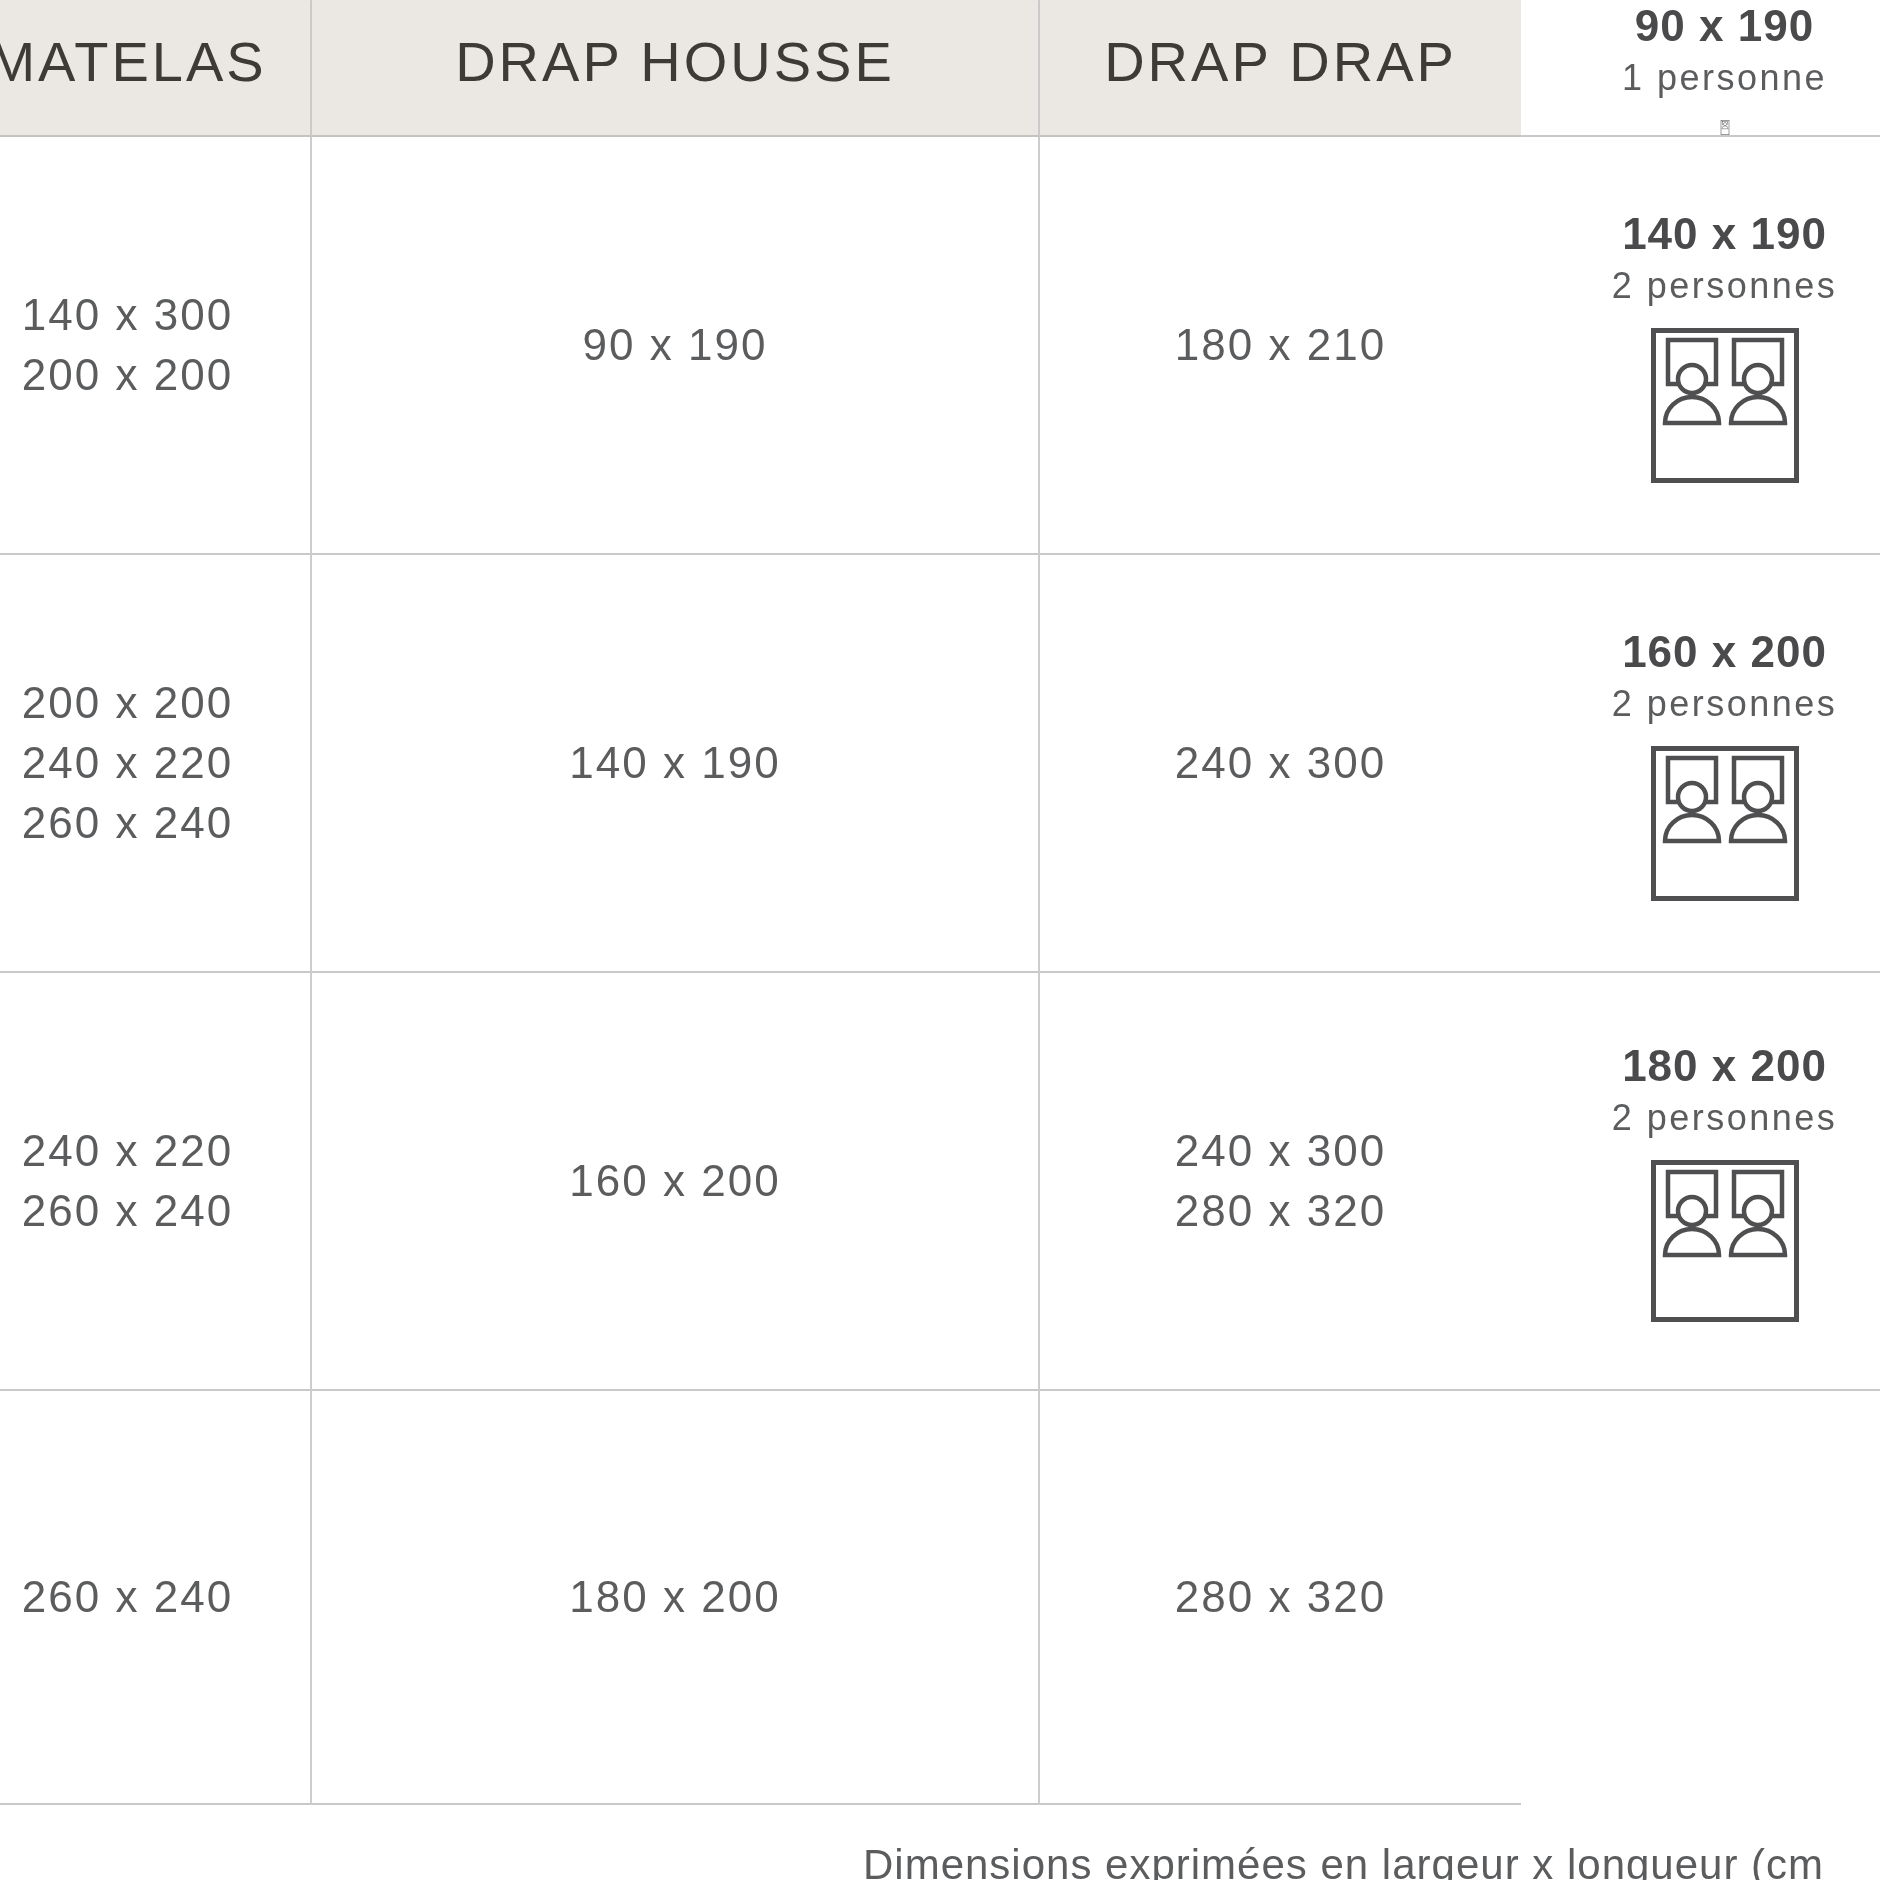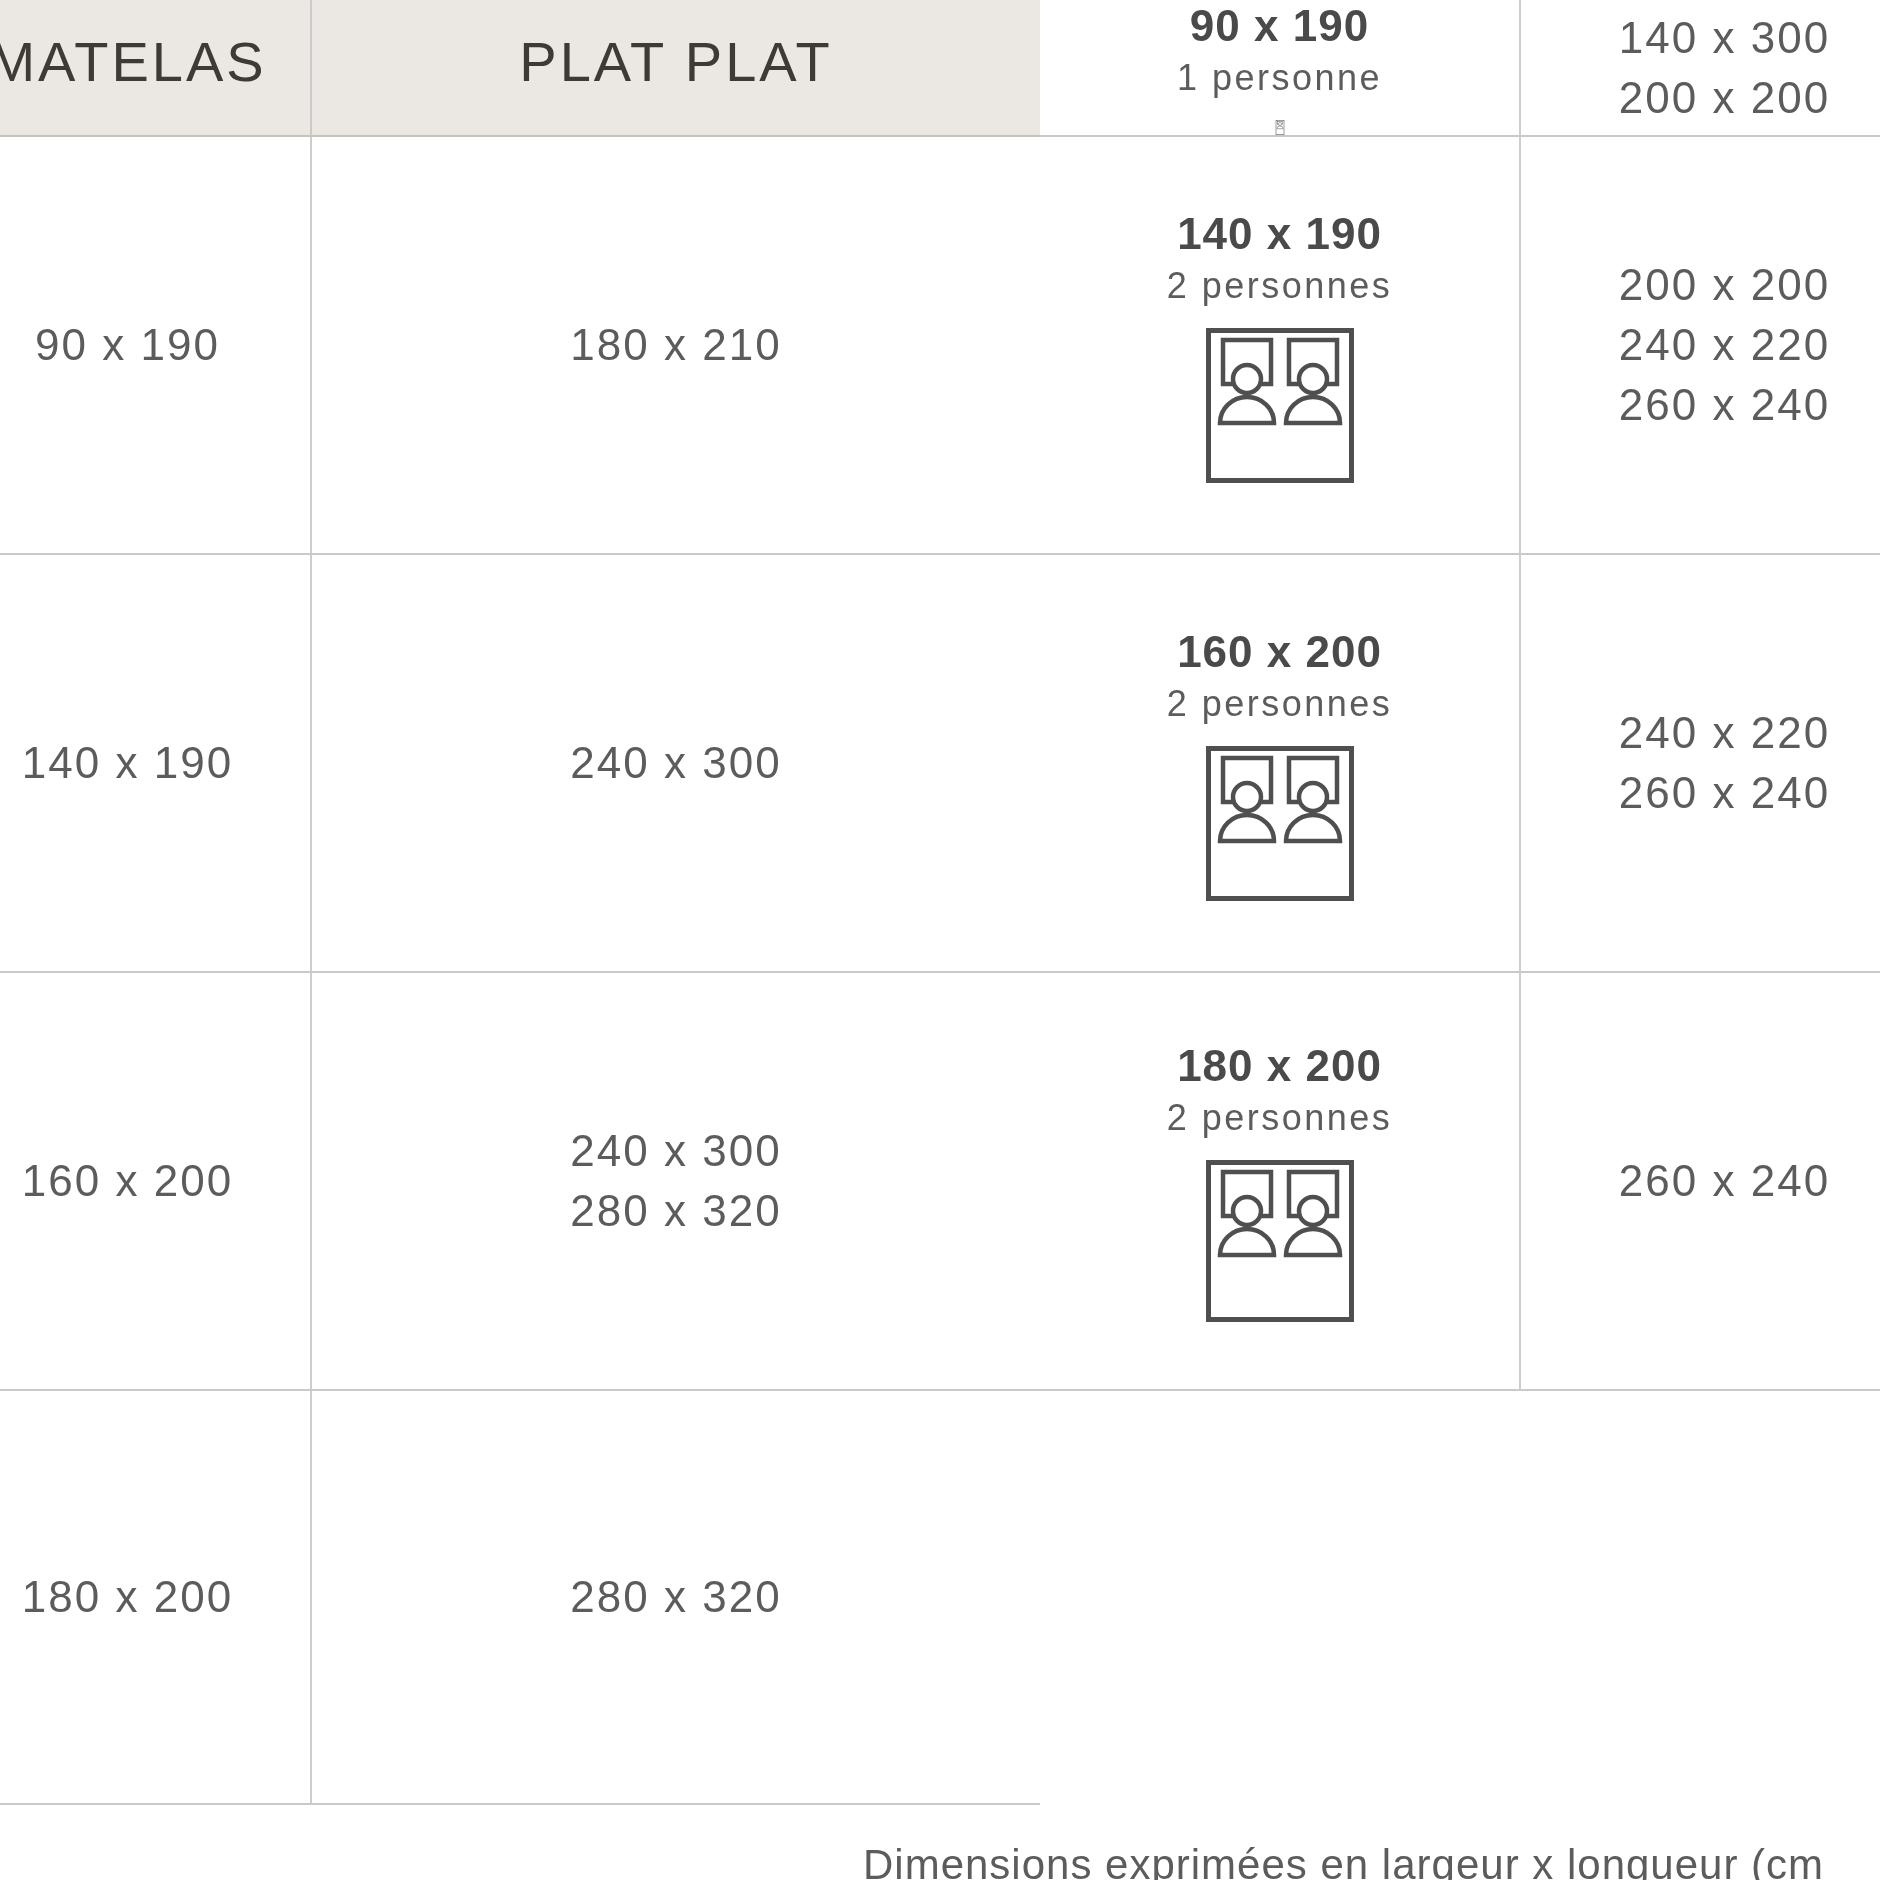--- a/index.html
+++ b/index.html
@@ -54,22 +54,25 @@
 </style>
 </head>
 <body>
 
 <div id="viewport">
   <div class="tbl">
 
     <div class="cell hcell">
       <span class="hlabel">MATELAS</span>
     </div>
+    <div class="cell hcell">
+      <span class="hlabel">DRAP HOUSSE</span>
+    </div>
     <div class="cell hcell last-col">
-      <span class="hlabel">PLAT PLAT</span>
+      <span class="hlabel">DRAP DRAP</span>
     </div>
 
     <div class="cell">
       <span class="mattress-size">90 x 190</span>
       <span class="persons">1 personne</span>
       <svg class="bed-icon" width="78" height="137" viewBox="0 0 78 137">
         <rect class="stroke" x="2.5" y="2.5" width="73" height="132" stroke-width="5"></rect>
         <rect class="stroke" x="16" y="12" width="46" height="27" stroke-width="4.5"></rect>
         <circle class="person" cx="39" cy="38" r="14.5" stroke-width="4.5"></circle>
         <path class="person" d="M 11 80 A 28 26 0 0 1 67 80 Z" stroke-width="4.5"></path>

